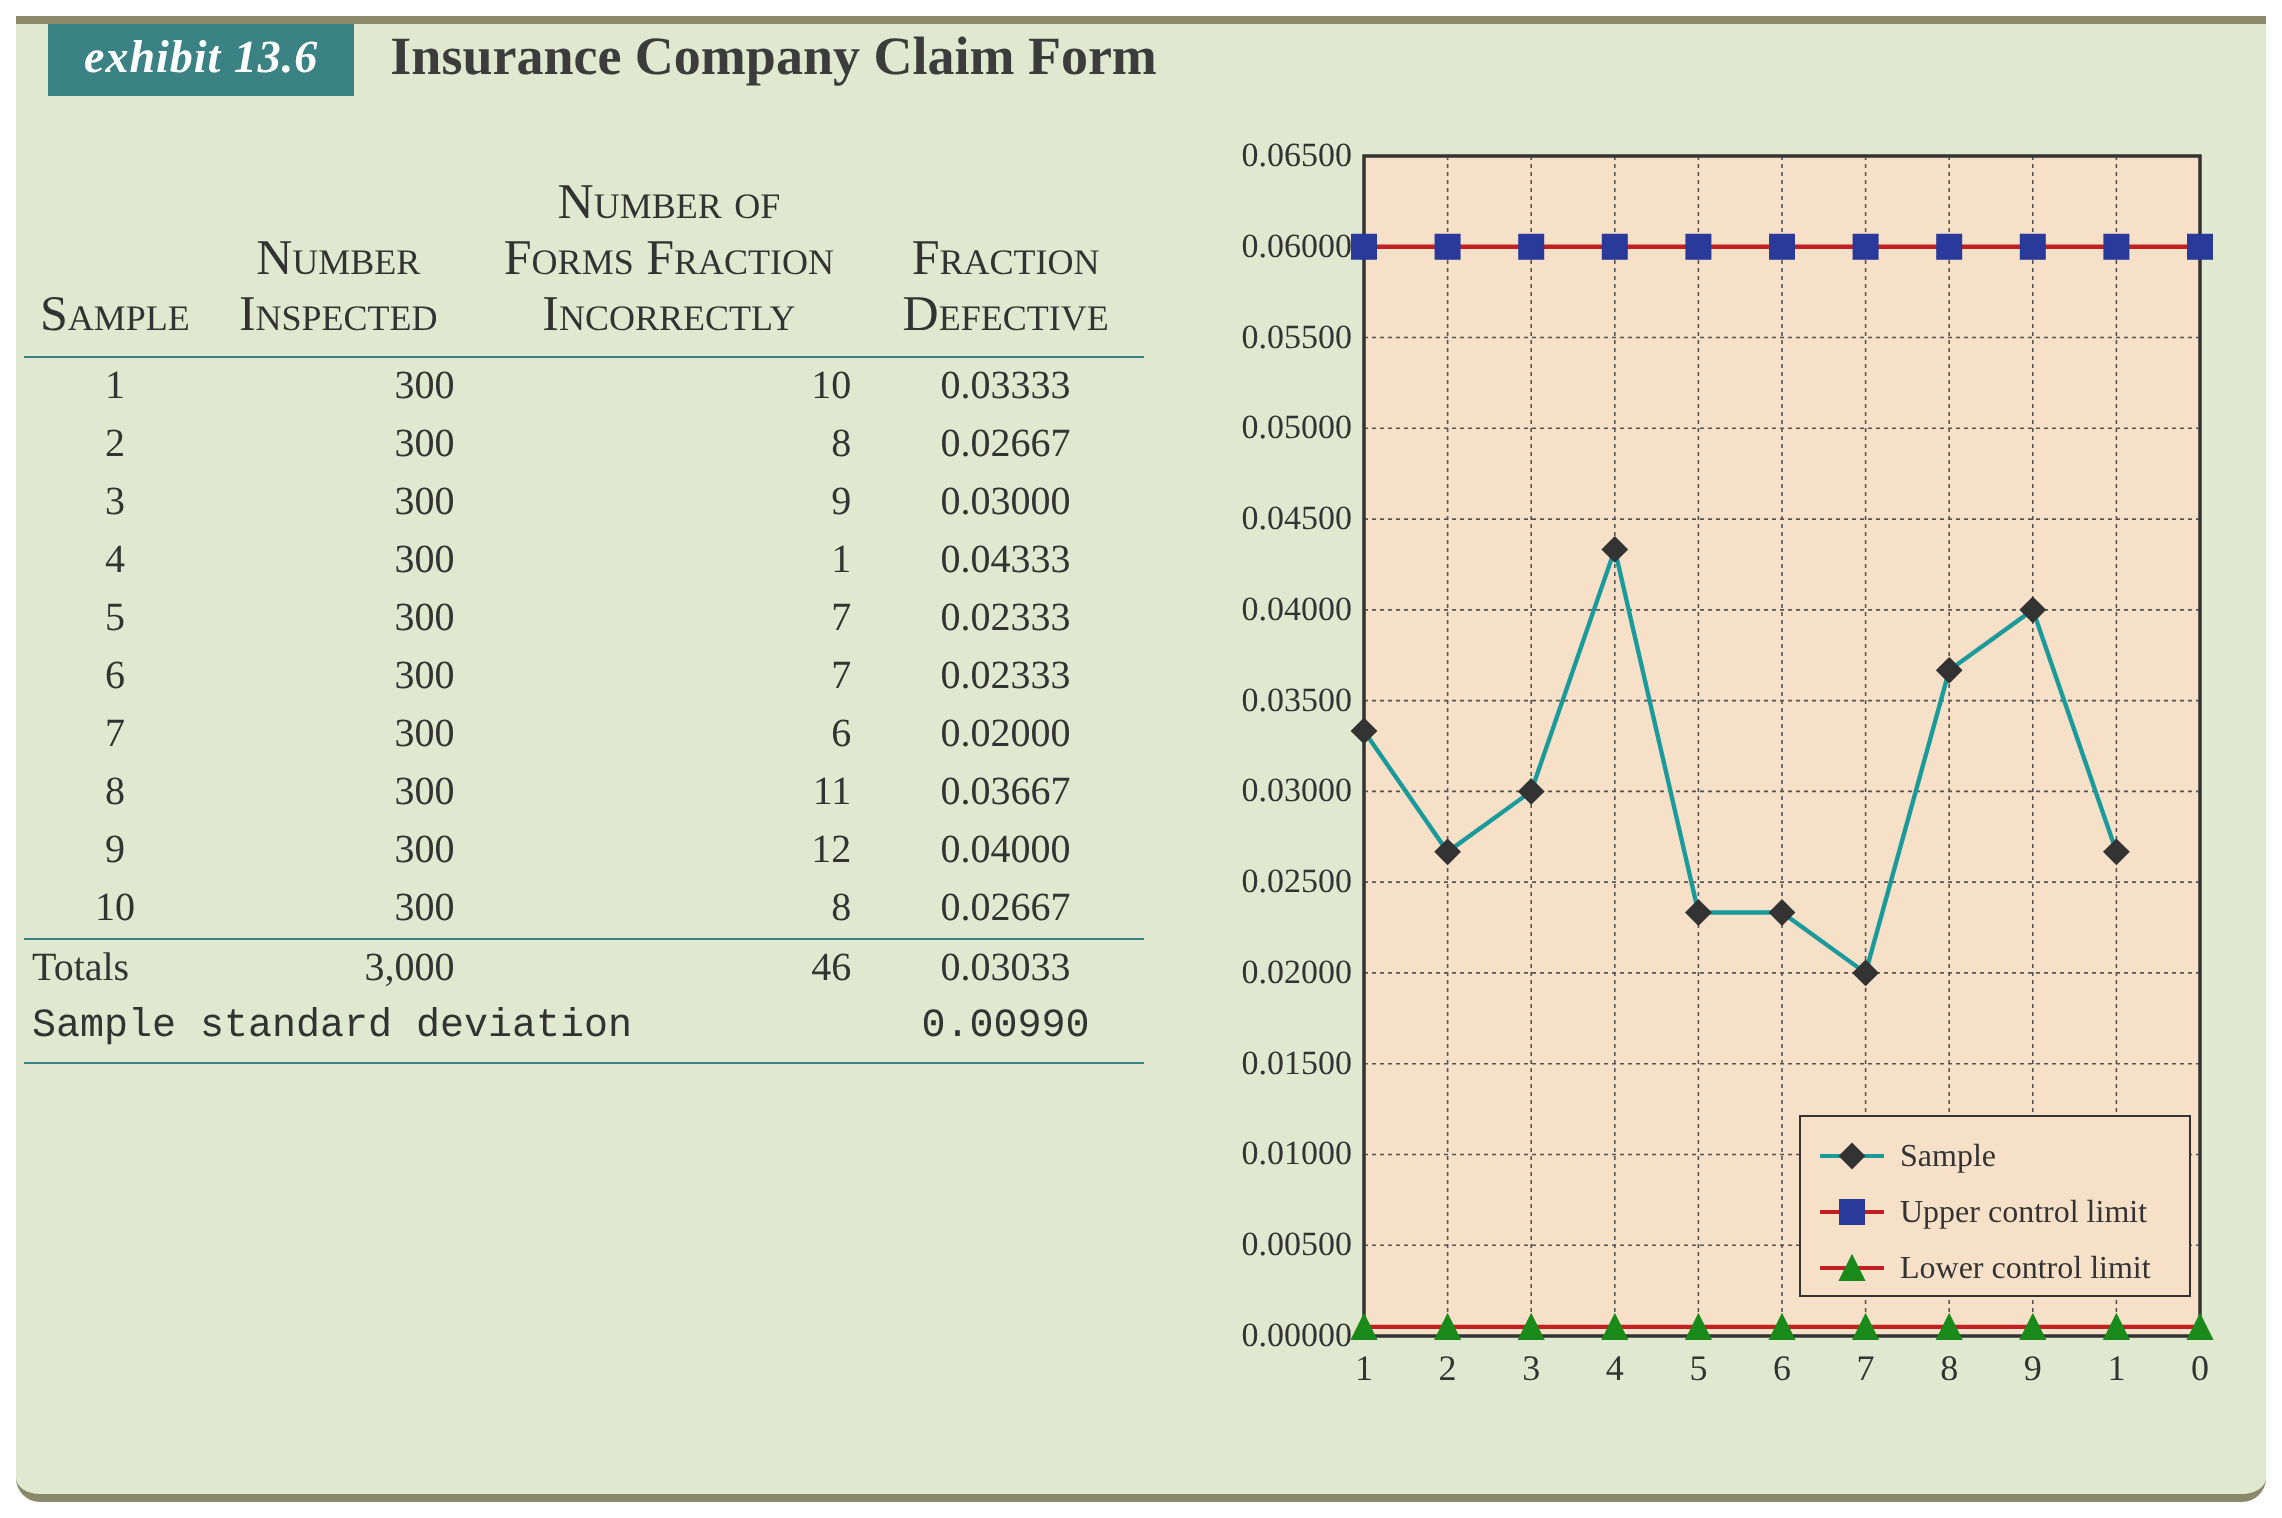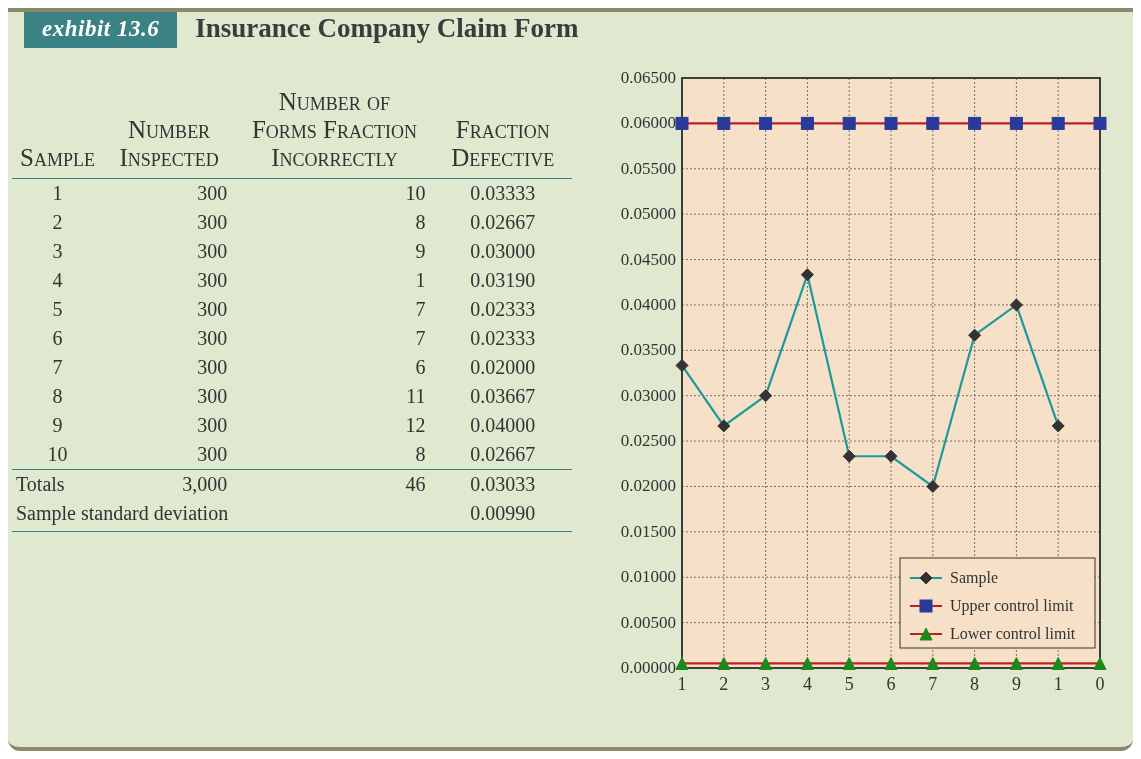--- a/index.html
+++ b/index.html
@@ -70,20 +70,21 @@
     text-align: right;
   }
   tbody td.lbl { text-align: center; }
   tbody td.frac { text-align: center; }
   tr.totals td {
     border-top: 1.5px solid #3a8284;
   }
   tr.std td {
     border-bottom: 1.5px solid #3a8284;
     padding-bottom: 6px;
+    font-family: Liberation Mono, monospace;
   }
   tr.totals .lbl, tr.std .lbl { text-align: left; padding-left: 4px; margin-top: 40px; }
   .chartwrap {
     flex: 1;
     padding-top: 20px;
   }
   svg { display:block; }
 </style>
 </head>
 <body>
@@ -120,21 +121,21 @@
             <tr>
               <td class="lbl">3</td>
               <td class="">300</td>
               <td class="">9</td>
               <td class="frac">0.03000</td>
             </tr>
             <tr>
               <td class="lbl">4</td>
               <td class="">300</td>
               <td class="">1</td>
-              <td class="frac">0.03190</td>
+              <td class="frac">0.04333</td>
             </tr>
             <tr>
               <td class="lbl">5</td>
               <td class="">300</td>
               <td class="">7</td>
               <td class="frac">0.02333</td>
             </tr>
             <tr>
               <td class="lbl">6</td>
               <td class="">300</td>

